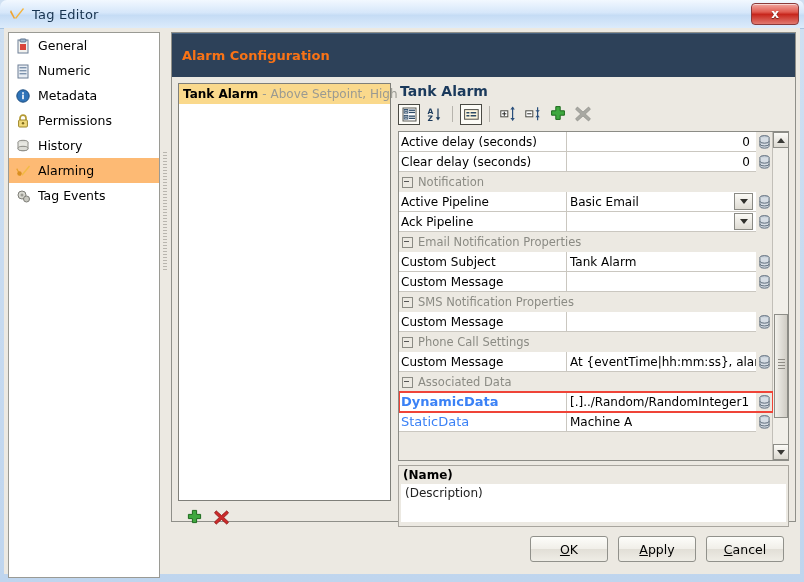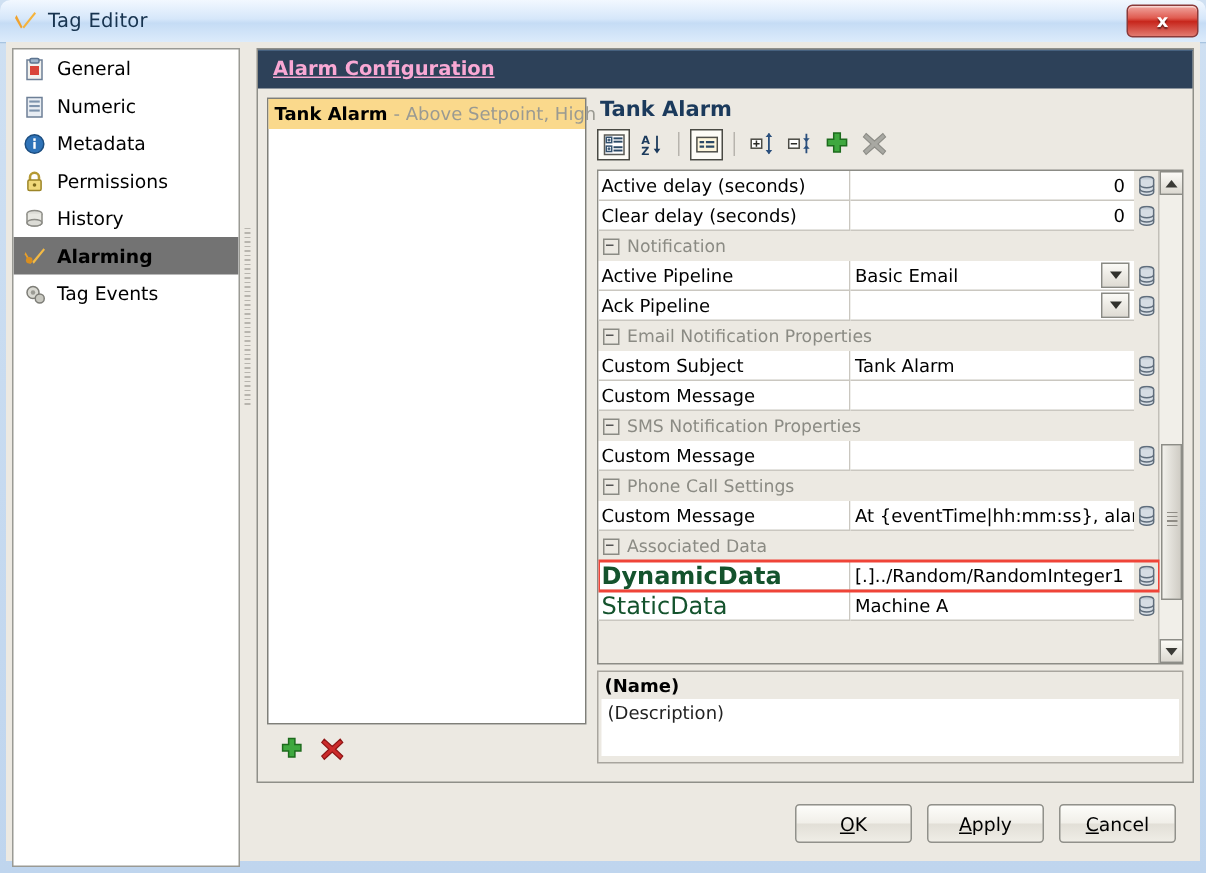--- a/index.html
+++ b/index.html
@@ -49,45 +49,44 @@
   .nav{
     position:absolute;left:4px;top:4px;width:152px;height:546px;
     background:#ffffff;border:1px solid #9a9a94;box-sizing:border-box;
     overflow:hidden;
   }
   .nav-item{
     height:25px;display:flex;align-items:center;padding-left:6px;
     color:#000;font-size:12.5px;box-sizing:border-box;
   }
   .nav-item.selected{
-    background:#737373;font-weight:bold;
+    background:#fdba74;font-weight:normal;
   }
   .nav-ico{
     width:16px;height:16px;margin-right:7px;flex:0 0 auto;position:relative;
   }
   .splitter{
     position:absolute;left:157px;top:4px;width:8px;height:490px;
     background:#ece9e2;
   }
   .splitter .grip{
     position:absolute;left:2px;top:120px;width:4px;height:120px;
     background:repeating-linear-gradient(to bottom,#b8b5ae 0px,#b8b5ae 1px,transparent 1px,transparent 3px);
   }
 
   
   .panel{
     position:absolute;left:167px;top:4px;width:625px;height:490px;
     border:1px solid #8f8f89;box-sizing:border-box;background:#ece9e2;
   }
   .panel-header{
-    height:26px;background:#2d4159;color:#f9a8d4;
+    height:44px;background:#2d4159;color:#f97316;
     display:flex;align-items:center;padding-left:10px;
     font-weight:bold;font-size:13px;
     box-shadow:inset 0 1px 0 #46617f;
-    text-decoration:underline;
   }
   .panel-body{position:relative;height:462px;}
 
   
   .alarmlist{
     position:absolute;left:6px;top:6px;width:213px;height:418px;
     background:#fff;border:1px solid #7f7f79;box-sizing:border-box;
   }
   .alarm-row{
     height:20px;background:#fad98c;display:flex;align-items:center;
@@ -157,21 +156,21 @@
   .ddbtn{
     width:19px;height:17px;flex:0 0 auto;margin-left:auto;
     border:1px solid #8a8a84;box-sizing:border-box;
     background:linear-gradient(to bottom,#fbfaf6,#dedbd3);
     display:flex;align-items:center;justify-content:center;
   }
   .caret{
     width:0;height:0;border-left:4px solid transparent;border-right:4px solid transparent;
     border-top:5px solid #30302c;
   }
-  .assoc-name{color:#14532d;font-size:16px;}
+  .assoc-name{color:#3b82f6;font-size:13px;}
   .assoc-name.bold{font-weight:bold;}
   .row.highlight{
     outline:2px solid #ef4438;outline-offset:-1px;position:relative;z-index:3;
   }
 
   
   .vsb{
     position:absolute;right:0;top:0;width:16px;height:328px;
     background:#f1efe9;border-left:1px solid #c2bfb8;box-sizing:border-box;
   }

